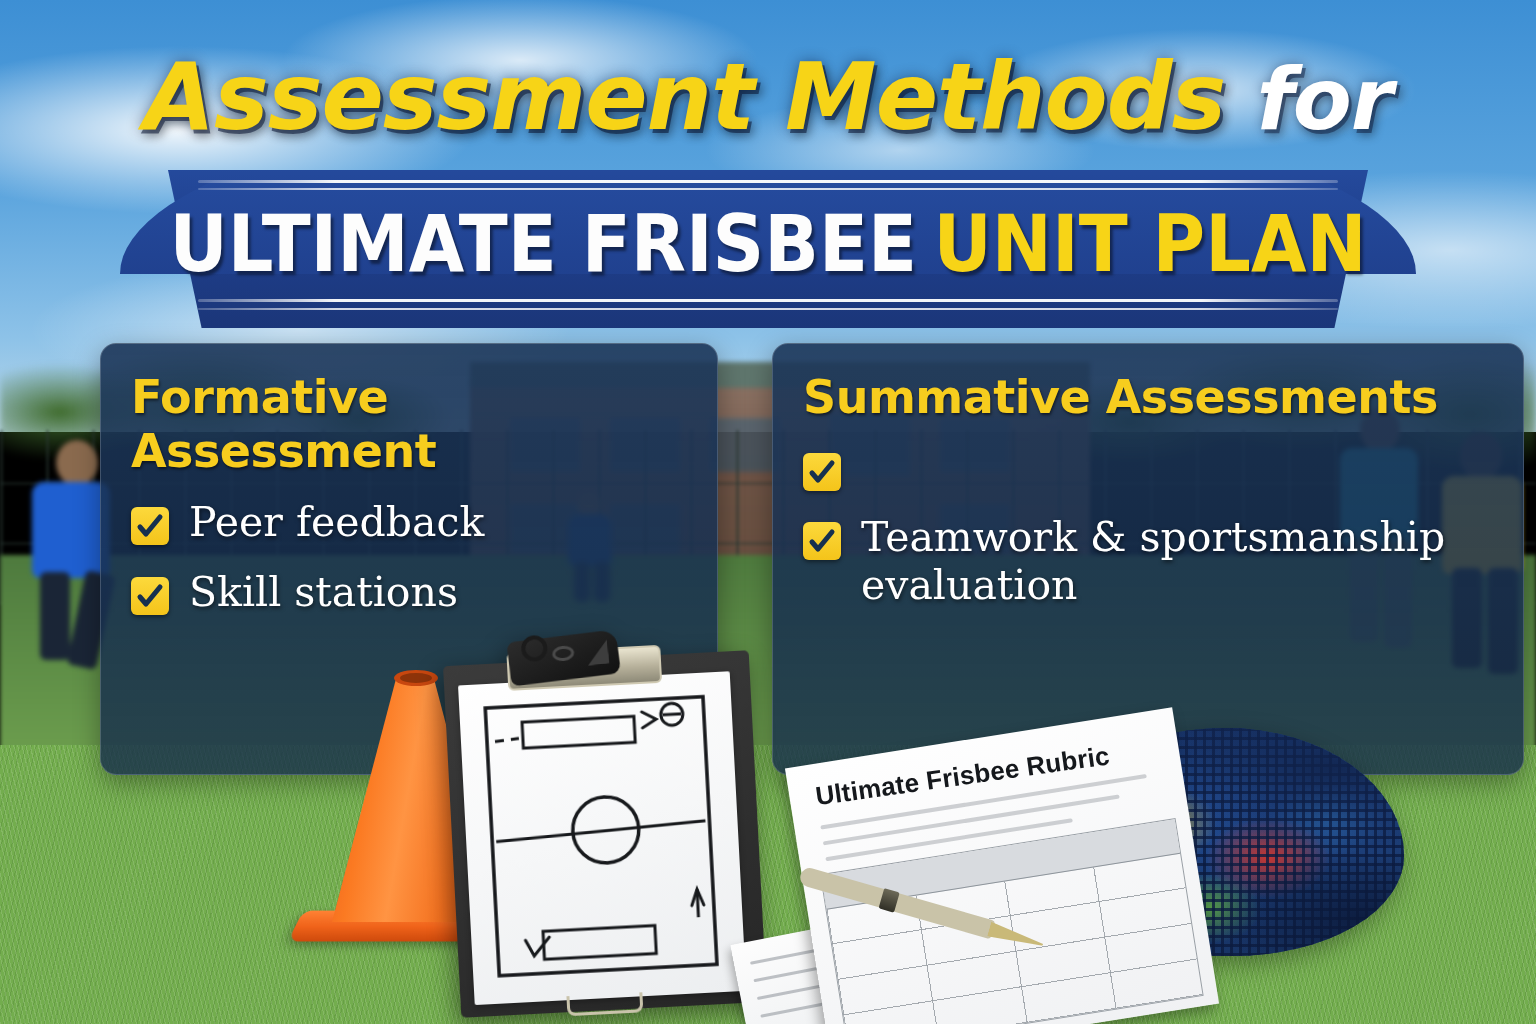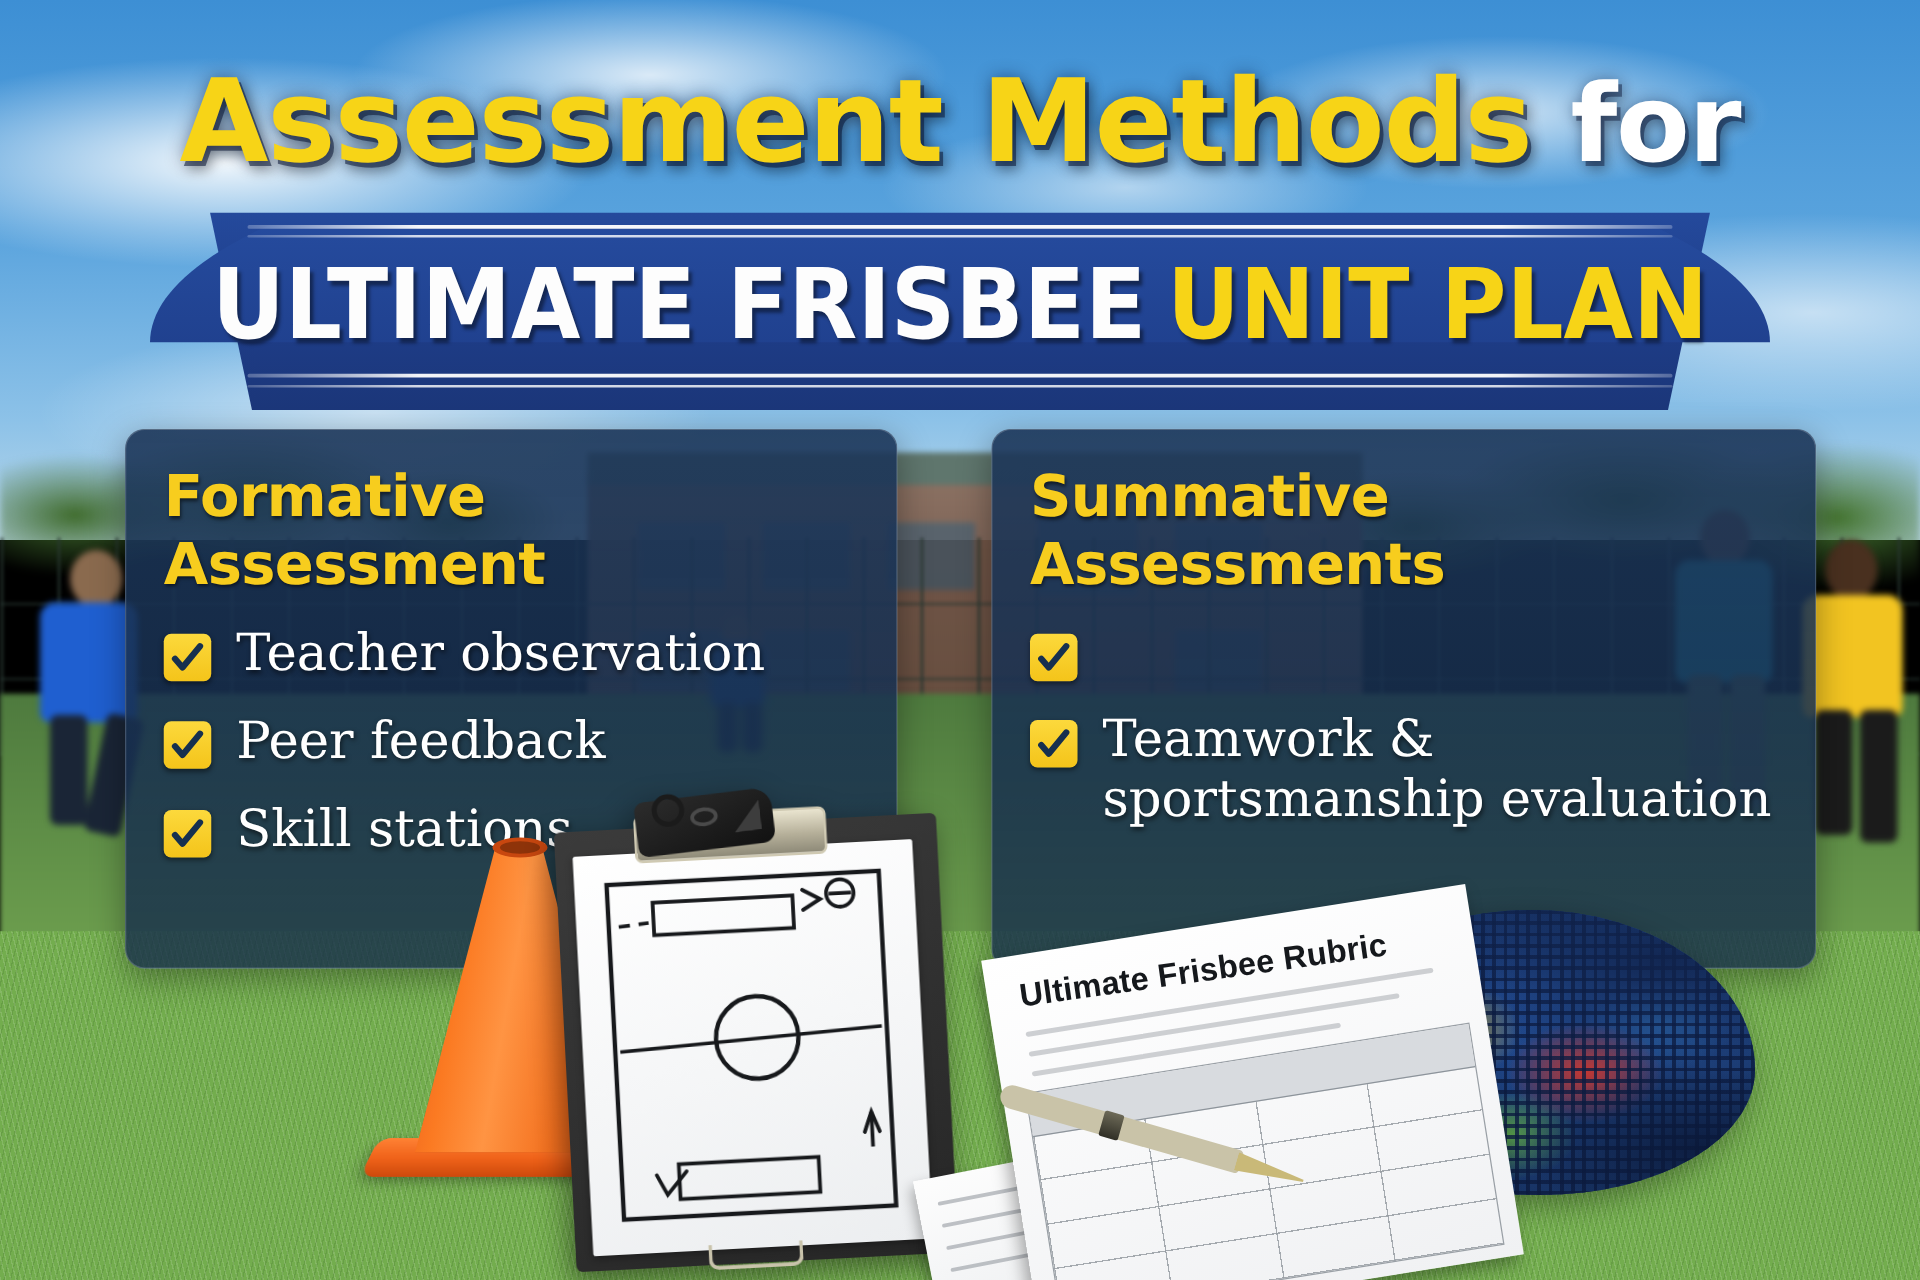--- a/index.html
+++ b/index.html
@@ -79,21 +79,21 @@
   .player{ position:absolute; filter:blur(2.6px); }
   .p-head{ position:absolute; border-radius:50%; }
   .p-torso{ position:absolute; border-radius:12px 12px 8px 8px; }
   .p-leg{ position:absolute; border-radius:6px; }
 
   
   .title{
     position:absolute; left:0; top:44px; width:1536px;
     text-align:center; white-space:nowrap; z-index:30;
     font-family:"DejaVu Sans", sans-serif;
-    font-size:92px; font-weight:bold; 
+    font-size:92px; font-weight:bold; font-style:italic;
     letter-spacing:-1px;
   }
   .title .t-main{
     color:#F7D417;
     text-shadow: 3px 4px 0 rgba(10,20,50,.55), 0 0 14px rgba(10,25,60,.45), 5px 7px 10px rgba(0,0,0,.35);
   }
   .title .t-for{
     color:#ffffff; font-size:86px;
     text-shadow: 3px 4px 0 rgba(10,20,50,.45), 0 0 12px rgba(10,25,60,.4), 5px 7px 10px rgba(0,0,0,.3);
   }
@@ -137,21 +137,21 @@
   .panel{
     position:absolute; top:343px; height:432px;
     background:linear-gradient(180deg, rgba(28,54,89,.90) 0%, rgba(24,48,80,.86) 55%, rgba(22,45,74,.80) 100%);
     border-radius:16px;
     border:1px solid rgba(255,255,255,.18);
     box-shadow:0 8px 26px rgba(0,0,0,.35);
     padding:26px 26px 10px 30px;
     z-index:20;
   }
   .panel.left{ left:100px; width:618px; }
-  .panel.right{ left:793px; width:660px; }
+  .panel.right{ left:772px; width:752px; }
 
   .panel-title{
     color:#F7CD1E; font-size:46px; font-weight:bold;
     font-family:"DejaVu Sans", sans-serif;
     letter-spacing:-.5px; margin-bottom:20px;
     text-shadow:1px 2px 3px rgba(0,0,0,.55);
   }
 
   .items{ display:flex; flex-direction:column; gap:22px; }
   .item{ display:flex; align-items:flex-start; gap:20px; }
@@ -395,28 +395,20 @@
     <div class="ribbon-text">
       <span class="rt-white">ULTIMATE FRISBEE</span>
       <span class="rt-yellow">UNIT PLAN</span>
     </div>
   </div>
 
   <div class="panel left">
     <div class="panel-title">Formative Assessment</div>
     <div class="items">
 
-      <div class="item">
-        <span class="cbox">
-          <svg width="28" height="28" viewBox="0 0 28 28" aria-hidden="true">
-            <path d="M4 15 L10 22 L24 5" fill="none" stroke="#16304f" stroke-width="5" stroke-linecap="round" stroke-linejoin="round"></path>
-          </svg>
-        </span>
-        <span class="item-label">Teacher observation</span>
-      </div>
 
       <div class="item">
         <span class="cbox">
           <svg width="28" height="28" viewBox="0 0 28 28" aria-hidden="true">
             <path d="M4 15 L10 22 L24 5" fill="none" stroke="#16304f" stroke-width="5" stroke-linecap="round" stroke-linejoin="round"></path>
           </svg>
         </span>
         <span class="item-label">Peer feedback</span>
       </div>
 

